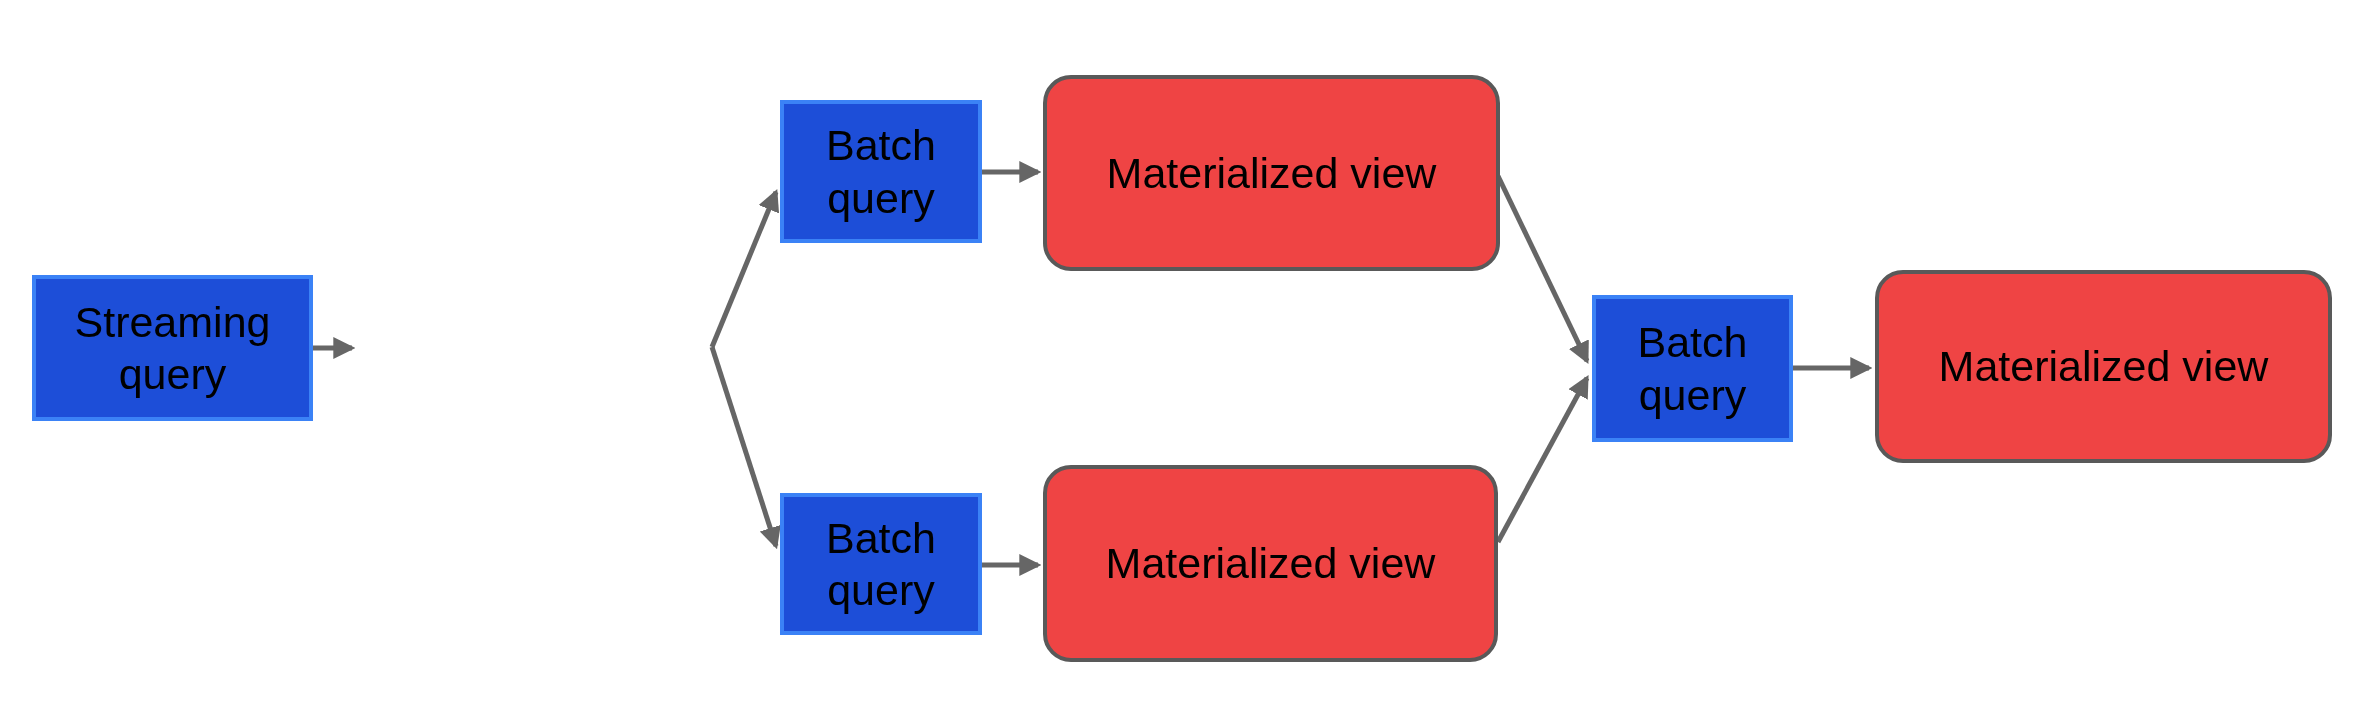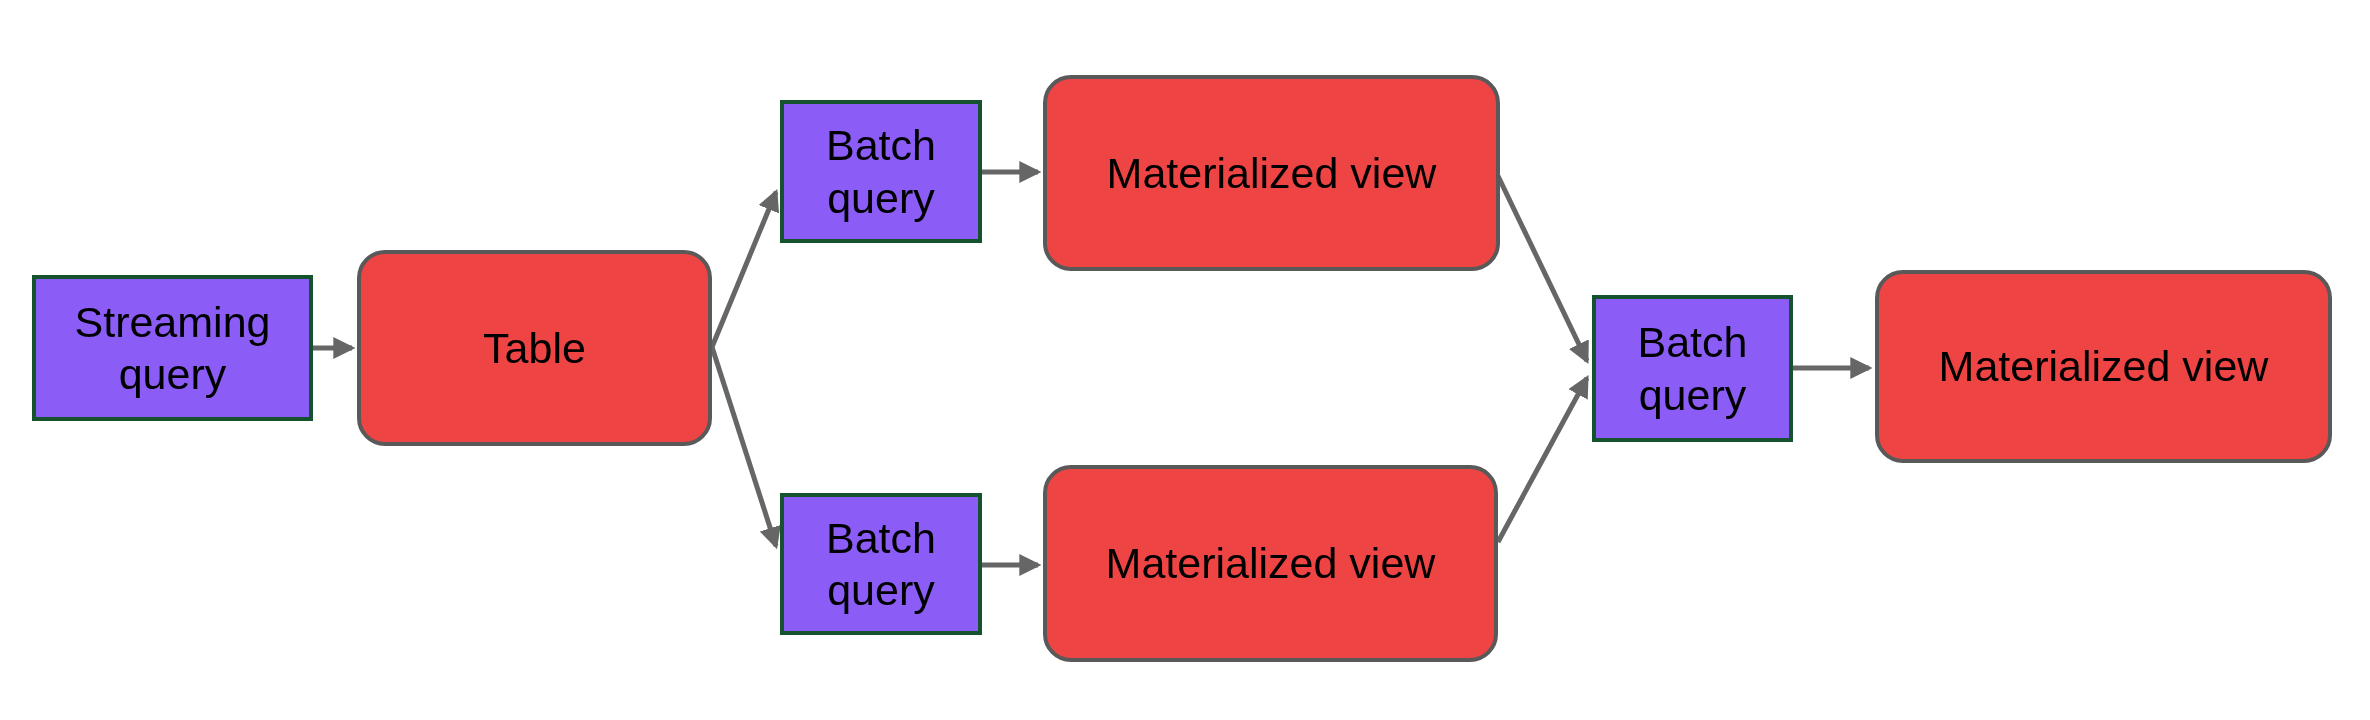--- a/index.html
+++ b/index.html
@@ -26,22 +26,22 @@
     display: flex;
     align-items: center;
     justify-content: center;
     text-align: center;
     color: #000000;
     font-size: 43px;
     line-height: 1.22;
     padding: 0 10px;
   }
   .node.query {
-    background: #8b5cf6;
-    border: 4px solid #14532d;
+    background: #1d4ed8;
+    border: 4px solid #3b82f6;
   }
   .node.data {
     background: #ef4444;
     border: 4px solid #595959;
     border-radius: 28px;
   }
   
   .n-streaming   { left: 32px;   top: 275px; width: 281px; height: 146px; }
   .n-table       { left: 357px;  top: 250px; width: 355px; height: 196px; }
   .n-batch-top   { left: 780px;  top: 100px; width: 202px; height: 143px; }
@@ -69,23 +69,20 @@
     <line x1="982" y1="565" x2="1038" y2="565" marker-end="url(#arrow)"></line>
     <line x1="1498" y1="176" x2="1587" y2="361" marker-end="url(#arrow)"></line>
     <line x1="1498" y1="542" x2="1587" y2="378" marker-end="url(#arrow)"></line>
     <line x1="1793" y1="368" x2="1869" y2="368" marker-end="url(#arrow)"></line>
   </svg>
 
   <div class="node query n-streaming">
     <span>Streaming query</span>
   </div>
 
-  <div class="node data n-table">
-    <span>Table</span>
-  </div>
 
   <div class="node query n-batch-top">
     <span>Batch query</span>
   </div>
 
   <div class="node data n-mv-top">
     <span>Materialized view</span>
   </div>
 
   <div class="node query n-batch-bot">

